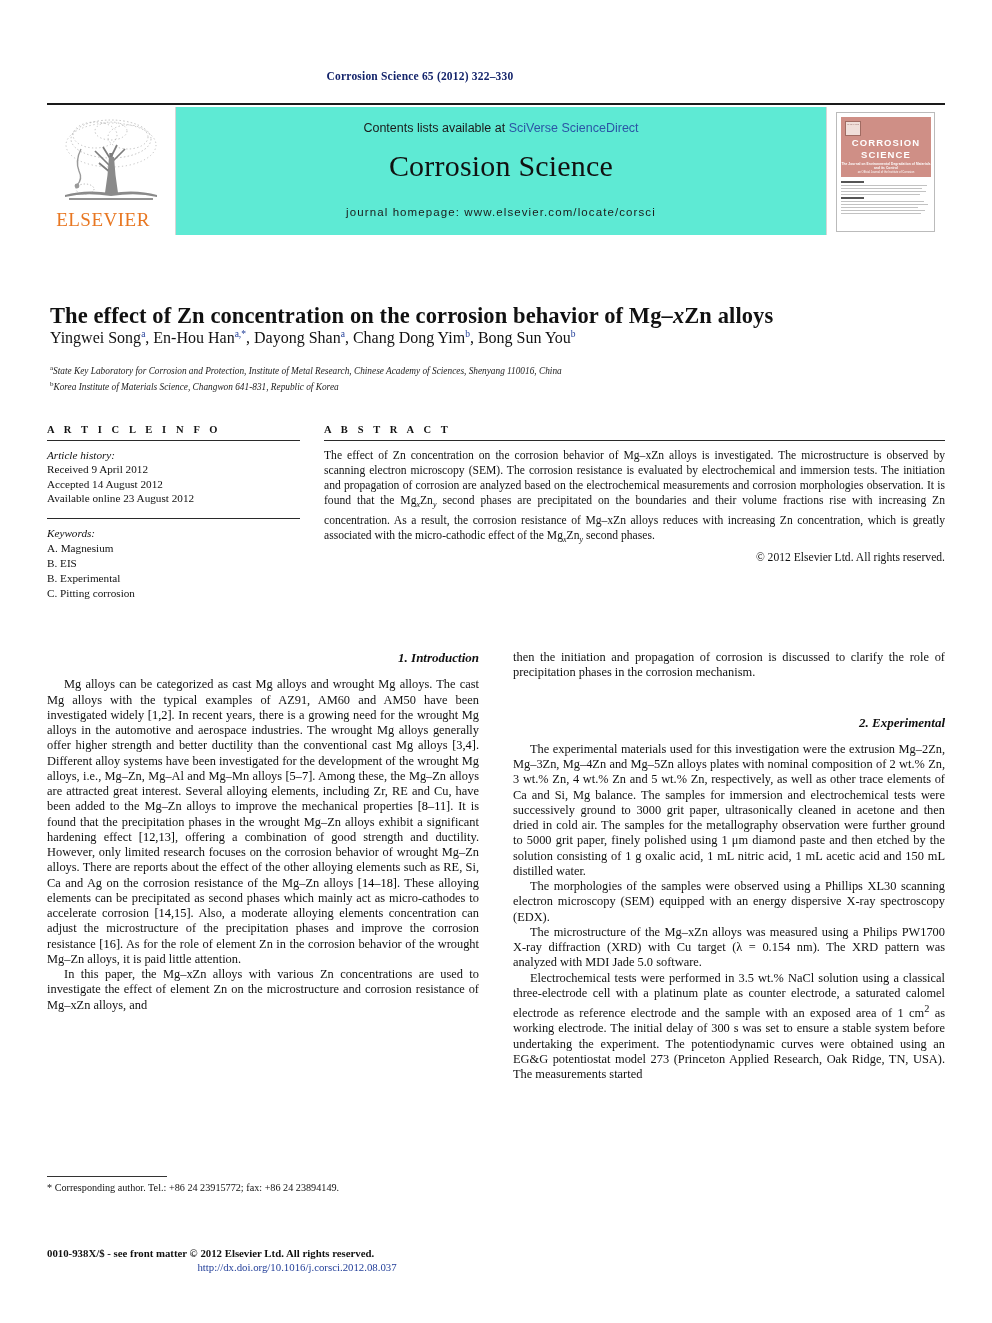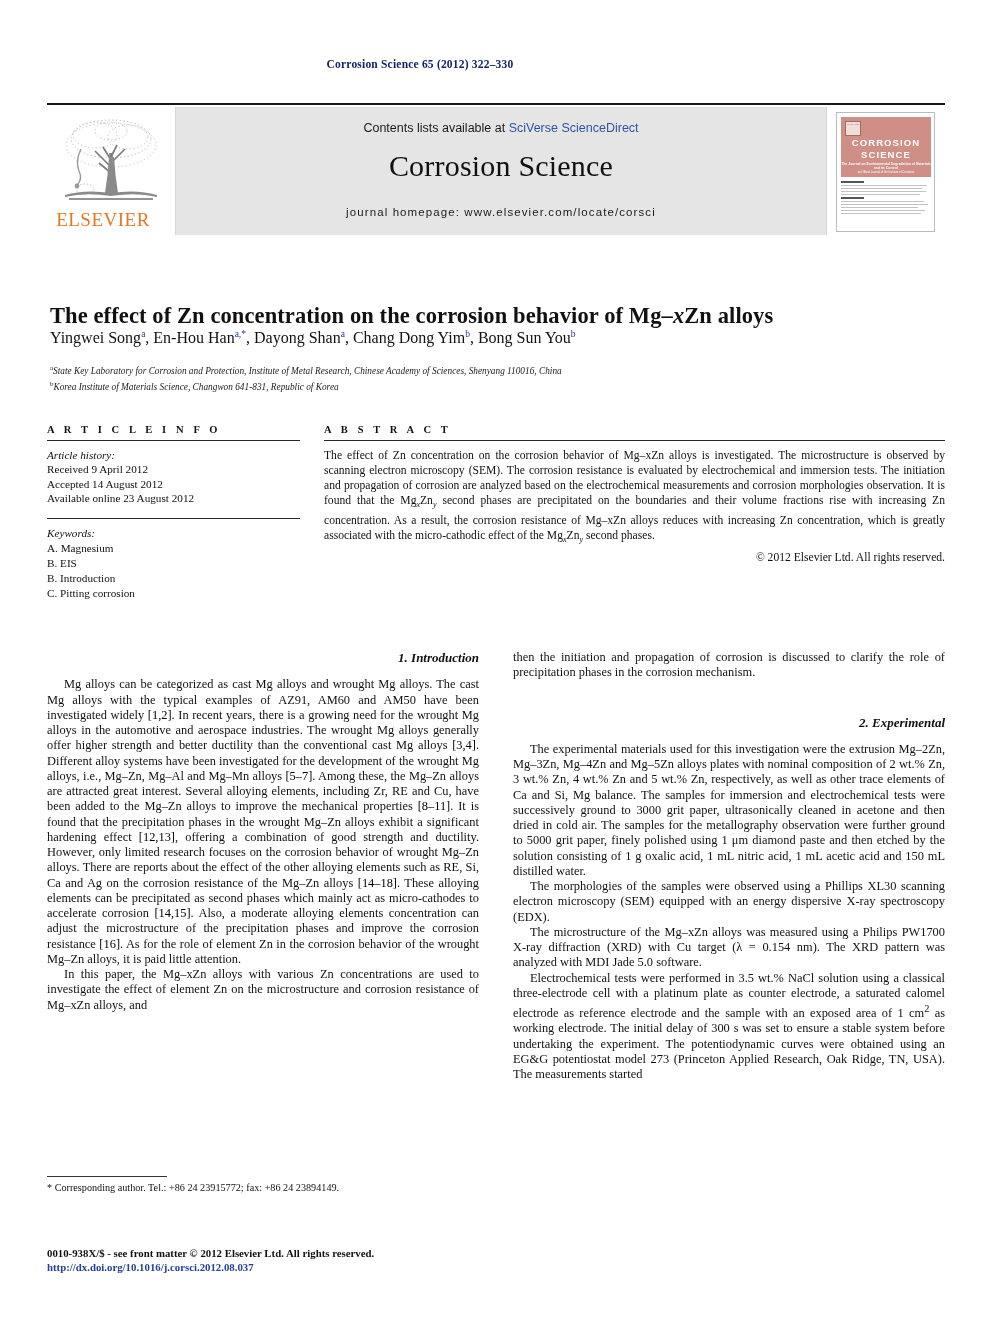--- a/index.html
+++ b/index.html
@@ -18,21 +18,21 @@
   .page {
     position: absolute;
     left: 0; top: 0;
     width: 992px;
     height: 1323px;
   }
 
   
   .runhead {
     position: absolute;
-    left: 0; top: 58px;
+    left: 0; top: 70px;
     width: 840px;
     text-align: center;
     font-family: "Liberation Serif", serif;
     font-weight: bold;
     font-size: 11.5px;
     color: #14246b;
     letter-spacing: 0.2px;
   }
 
   
@@ -56,21 +56,21 @@
   }
   .ms-left {
     width: 128px;
     flex: 0 0 128px;
     position: relative;
     background: #fff;
     border-right: 1px solid #d6d6d6;
   }
   .ms-center {
     flex: 1 1 auto;
-    background: #e5e5e5;
+    background: #5eead4;
     position: relative;
   }
   .ms-right {
     width: 118px;
     flex: 0 0 118px;
     position: relative;
     background: #fff;
     border-left: 1px solid #d6d6d6;
   }
 
@@ -373,21 +373,22 @@
     left: 47px; top: 1246px;
     width: 500px;
     font-family: "Liberation Serif", serif;
     font-weight: bold;
     font-size: 10.8px;
     line-height: 14px;
     color: #111;
   }
   .issn .doi {
     color: #24409a;
-    font-weight: bold;
+    font-weight: normal;
+    text-align: center;
   }
 </style>
 </head>
 <body>
 
 <div class="page">
 
   <div class="runhead">Corrosion Science 65 (2012) 322–330</div>
 
   <div class="masthead">
@@ -483,21 +484,21 @@
         <div class="it">Article history:</div>
         <div>Received 9 April 2012</div>
         <div>Accepted 14 August 2012</div>
         <div>Available online 23 August 2012</div>
       </div>
       <div class="kw-rule"></div>
       <div class="kw">
         <div class="it">Keywords:</div>
         <div>A. Magnesium</div>
         <div>B. EIS</div>
-        <div>B. Introduction</div>
+        <div>B. Experimental</div>
         <div>C. Pitting corrosion</div>
       </div>
     </div>
 
     <div class="band-right">
       <div class="sec-label">A B S T R A C T</div>
       <div class="rule"></div>
       <div class="abstract"><span>The effect of Zn concentration on the corrosion behavior of Mg–xZn alloys is investigated. The microstructure is observed by scanning electron microscopy (SEM). The corrosion resistance is evaluated by electrochemical and immersion tests. The initiation and propagation of corrosion are analyzed based on the electrochemical measurements and corrosion morphologies observation. It is found that the Mg</span><sub class="it">x</sub><span>Zn</span><sub class="it">y</sub><span> second phases are precipitated on the boundaries and their volume fractions rise with increasing Zn concentration. As a result, the corrosion resistance of Mg–xZn alloys reduces with increasing Zn concentration, which is greatly associated with the micro-cathodic effect of the Mg</span><sub class="it">x</sub><span>Zn</span><sub class="it">y</sub><span> second phases.</span></div>
       <div class="copyline">© 2012 Elsevier Ltd. All rights reserved.</div>
     </div>

